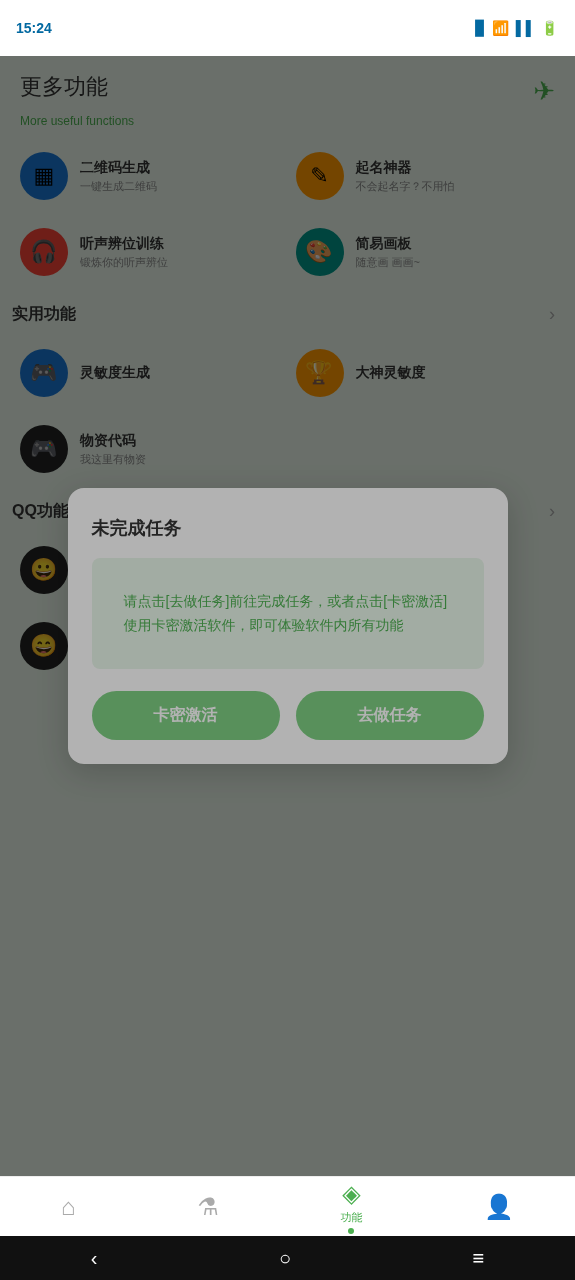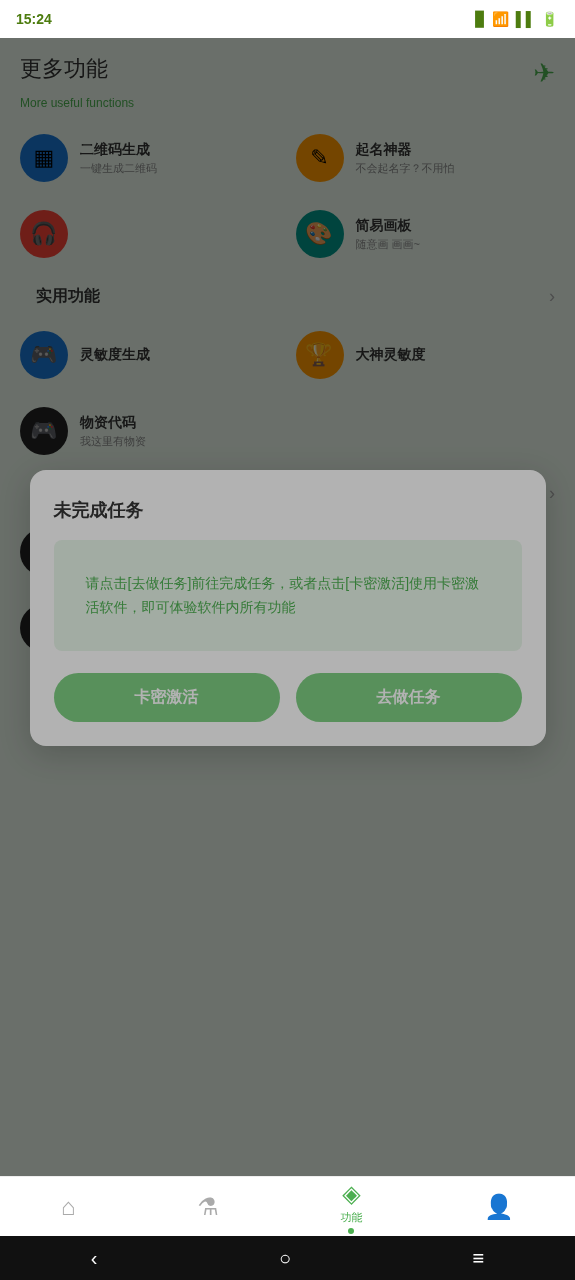--- a/index.html
+++ b/index.html
@@ -8,28 +8,28 @@
       width: 575px;
       min-height: 1280px;
       background: #f0f0f0;
       font-family: 'PingFang SC', 'Microsoft YaHei', sans-serif;
       overflow-x: hidden;
     }
 
     
     .status-bar {
       background: #fff;
-      height: 38px;
+      height: 56px;
       display: flex;
       align-items: center;
       justify-content: space-between;
       padding: 15px 16px;
       font-size: 14px;
       font-weight: 600;
-      color: #4d7c0f;
+      color: #0369a1;
     }
     .status-right {
       display: flex;
       align-items: center;
       gap: 6px;
     }
 
     
     .main-content {
       background: #e8f5e9;
@@ -102,21 +102,21 @@
       font-size: 11px;
       color: #888;
       margin-top: 2px;
     }
 
     
     .section-header {
       display: flex;
       align-items: center;
       justify-content: space-between;
-      padding: 14px 20px 10px 36px;
+      padding: 14px 20px 10px 12px;
       background: #e8f5e9;
       gap: 33px;
     }
     .section-title {
       font-size: 16px;
       font-weight: 700;
       color: #333;
     }
     .chevron-right {
       color: #aaa;
@@ -134,21 +134,21 @@
       z-index: 10;
       display: flex;
       align-items: center;
       justify-content: center;
     }
 
     
     .dialog {
       background: #fff;
       border-radius: 16px;
-      width: 516px;
+      width: 440px;
       max-width: 90%;
       padding: 28px 24px 24px 24px;
       box-shadow: 0 8px 32px rgba(0,0,0,0.18);
       z-index: 20;
     }
     .dialog-title {
       font-size: 18px;
       font-weight: 700;
       color: #333;
       margin-bottom: 18px;
@@ -306,20 +306,24 @@
     </div>
     <div class="function-item">
       <div class="func-icon orange">✎</div>
       <div class="func-text">
         <div class="func-name">起名神器</div>
         <div class="func-desc">不会起名字？不用怕</div>
       </div>
     </div>
     <div class="function-item">
       <div class="func-icon red">🎧</div>
+      <div class="func-text">
+        <div class="func-name">听声辨位训练</div>
+        <div class="func-desc">锻炼你的听声辨位</div>
+      </div>
     </div>
     <div class="function-item">
       <div class="func-icon teal">🎨</div>
       <div class="func-text">
         <div class="func-name">简易画板</div>
         <div class="func-desc">随意画 画画~</div>
       </div>
     </div>
   </div>
 

